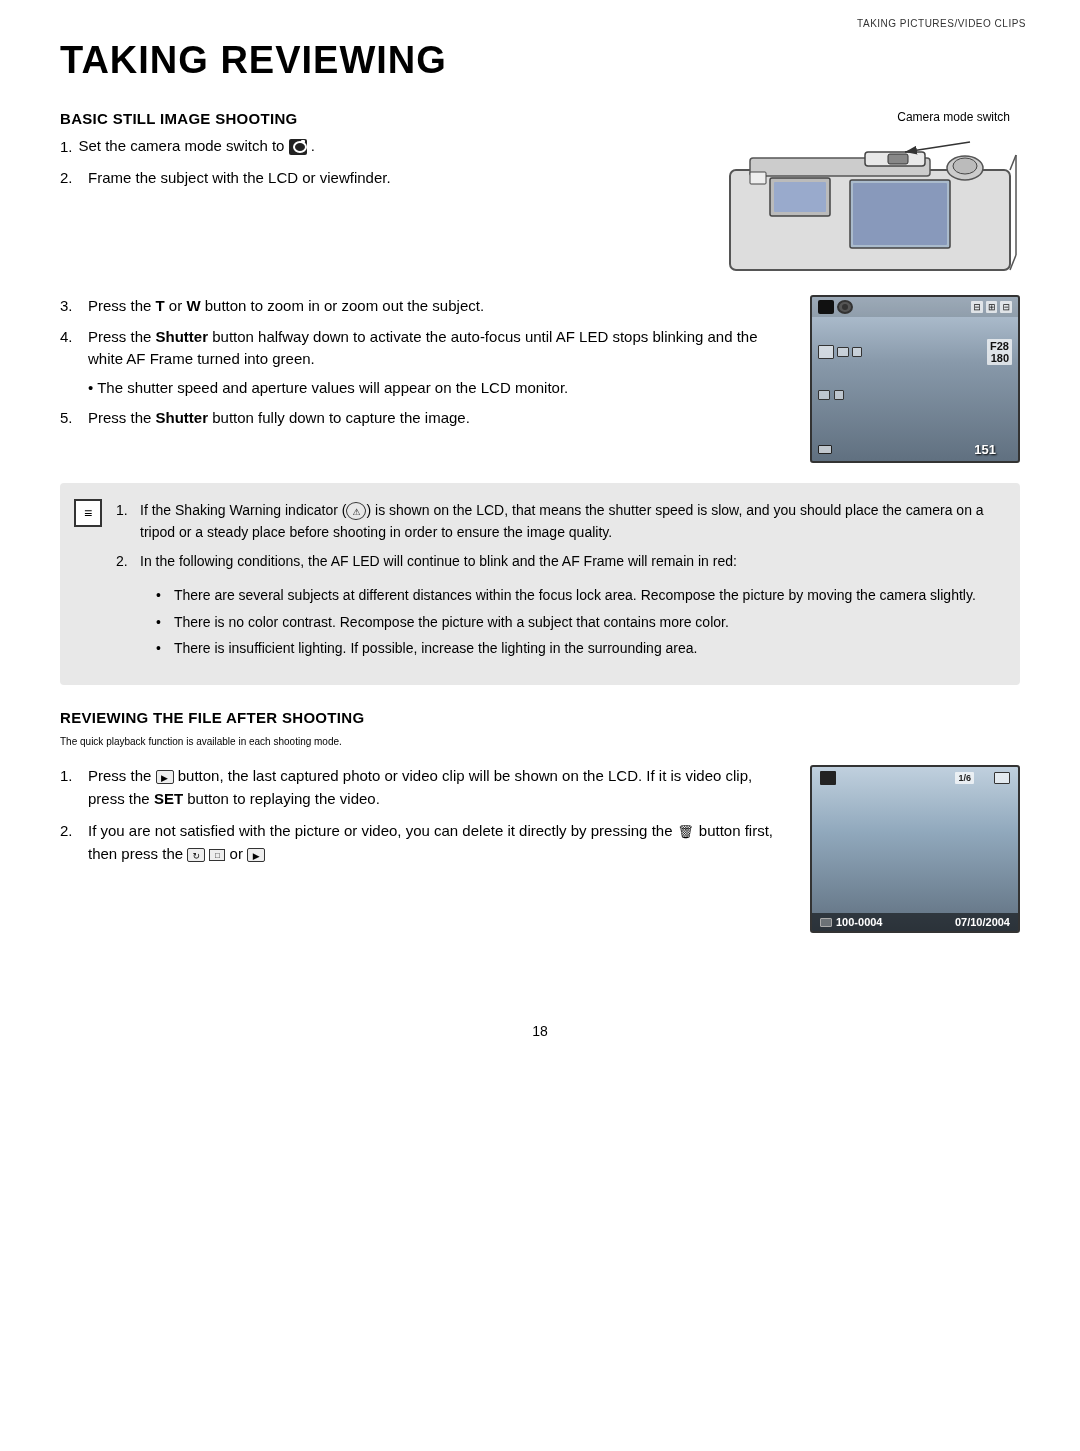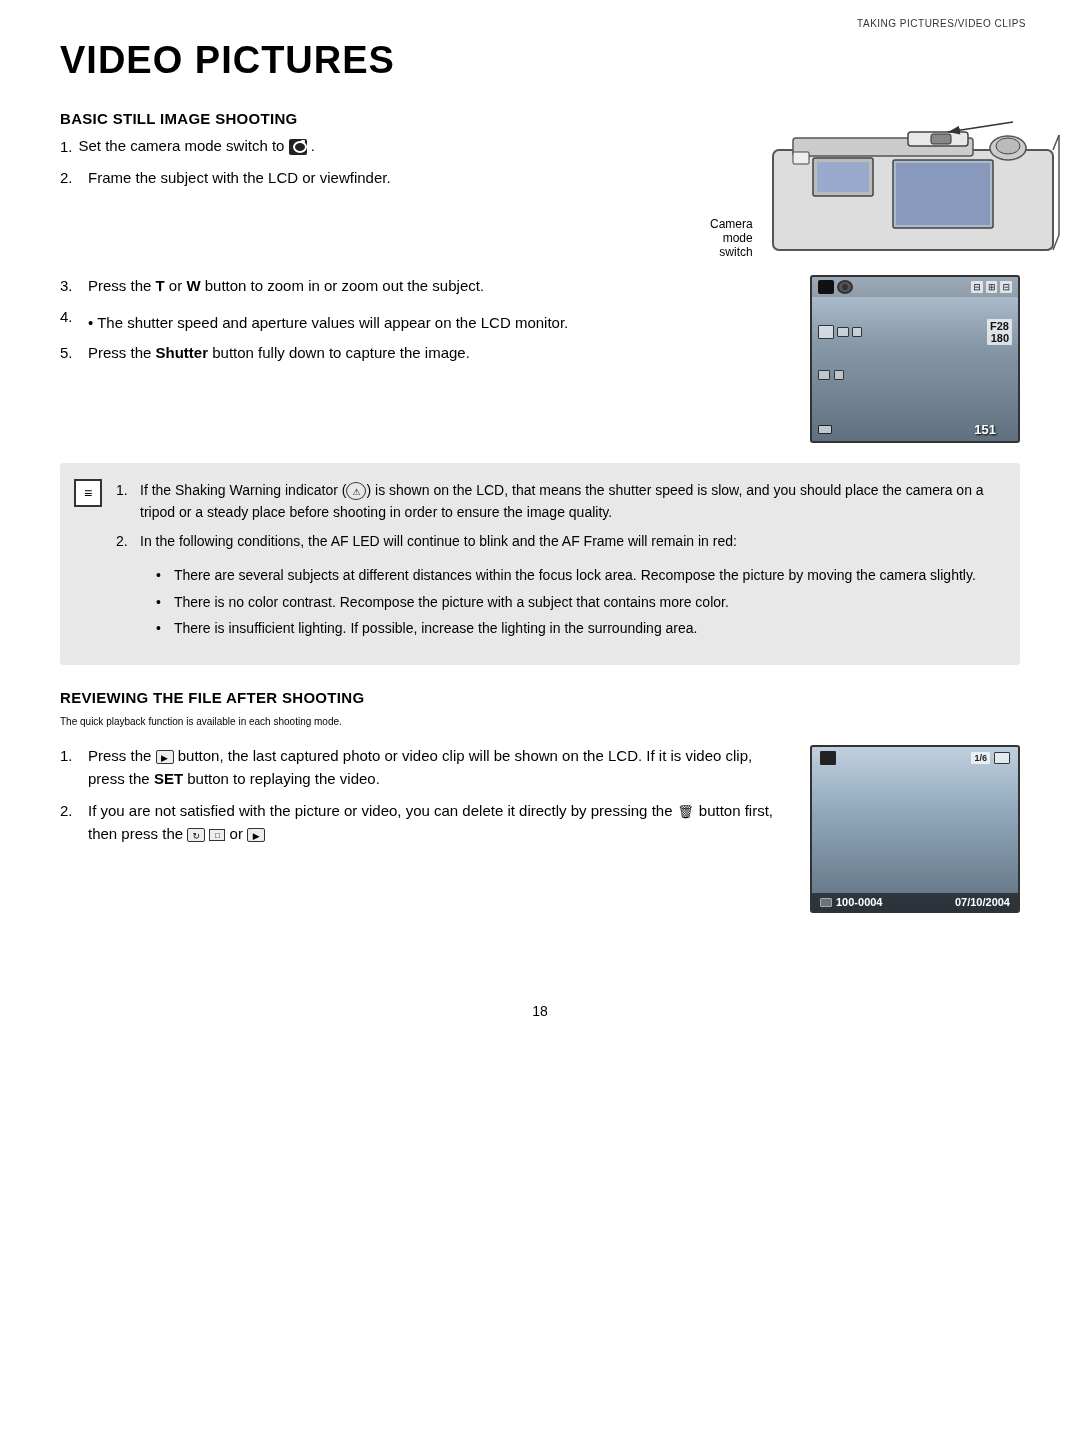--- a/index.html
+++ b/index.html
@@ -42,20 +42,21 @@
       gap: 36px;
       margin-bottom: 0;
     }
     .top-left {
       flex: 1;
     }
     .top-right {
       width: 310px;
       flex-shrink: 0;
       display: flex;
+      flex-direction: column;
       align-items: flex-end;
     }
     .camera-mode-label {
       font-size: 12px;
       margin-bottom: 6px;
       text-align: right;
       padding-right: 10px;
     }
     ol.main-list {
       list-style: none;
@@ -277,21 +278,21 @@
   </style>
 </head>
 <body>
 
 <div class="page-header">
   <span>TAKING PICTURES/VIDEO CLIPS</span>
 </div>
 
 <div class="page-content">
 
-  <div class="page-title">VIDEO PICTURES</div>
+  <div class="page-title">TAKING REVIEWING</div>
 
   <div class="top-section">
     <div class="top-left">
       <div class="section-title">BASIC STILL IMAGE SHOOTING</div>
 
       <div class="step1">
         <span>1.</span>
         <span>Set the camera mode switch to&nbsp;<span class="camera-icon-inline"></span> .</span>
       </div>
 
@@ -345,20 +346,21 @@
   <div class="middle-section">
     <div class="middle-left">
       <ol class="main-list">
         <li>
           <span class="num">3.</span>
           <span>Press the <span class="bold">T</span> or <span class="bold">W</span> button to zoom in or zoom out the subject.</span>
         </li>
         <li>
           <span class="num">4.</span>
           <div>
+            <div>Press the <span class="bold">Shutter</span> button halfway down to activate the auto-focus until AF LED stops blinking and the white AF Frame turned into green.</div>
             <div style="margin-top:6px;">• The shutter speed and aperture values will appear on the LCD monitor.</div>
           </div>
         </li>
         <li>
           <span class="num">5.</span>
           <span>Press the <span class="bold">Shutter</span> button fully down to capture the image.</span>
         </li>
       </ol>
     </div>
 
@@ -452,21 +454,21 @@
             </div>
           </li>
         </ol>
       </div>
 
       <div class="review-right">
         <div class="lcd-screen2">
 
           <div class="lcd2-top-bar">
             <div style="width:16px;height:14px;background:#222;border-radius:1px;"></div>
-            <div style="display:flex;gap:4px;align-items:center;">
+            <div style="display:flex;gap:20px;align-items:center;">
               <div style="font-size:9px;color:#222;background:rgba(255,255,255,0.7);padding:1px 3px;border-radius:1px;font-weight:bold;">1/6</div>
               <div style="width:16px;height:12px;background:rgba(255,255,255,0.6);border:1px solid #333;border-radius:1px;"></div>
             </div>
           </div>
 
           <div class="lcd2-date-bar">
             <div style="display:flex;align-items:center;gap:4px;">
               <div style="width:12px;height:9px;border:1.5px solid #aaa;background:rgba(255,255,255,0.3);border-radius:1px;"></div>
               <span>100-0004</span>
             </div>

